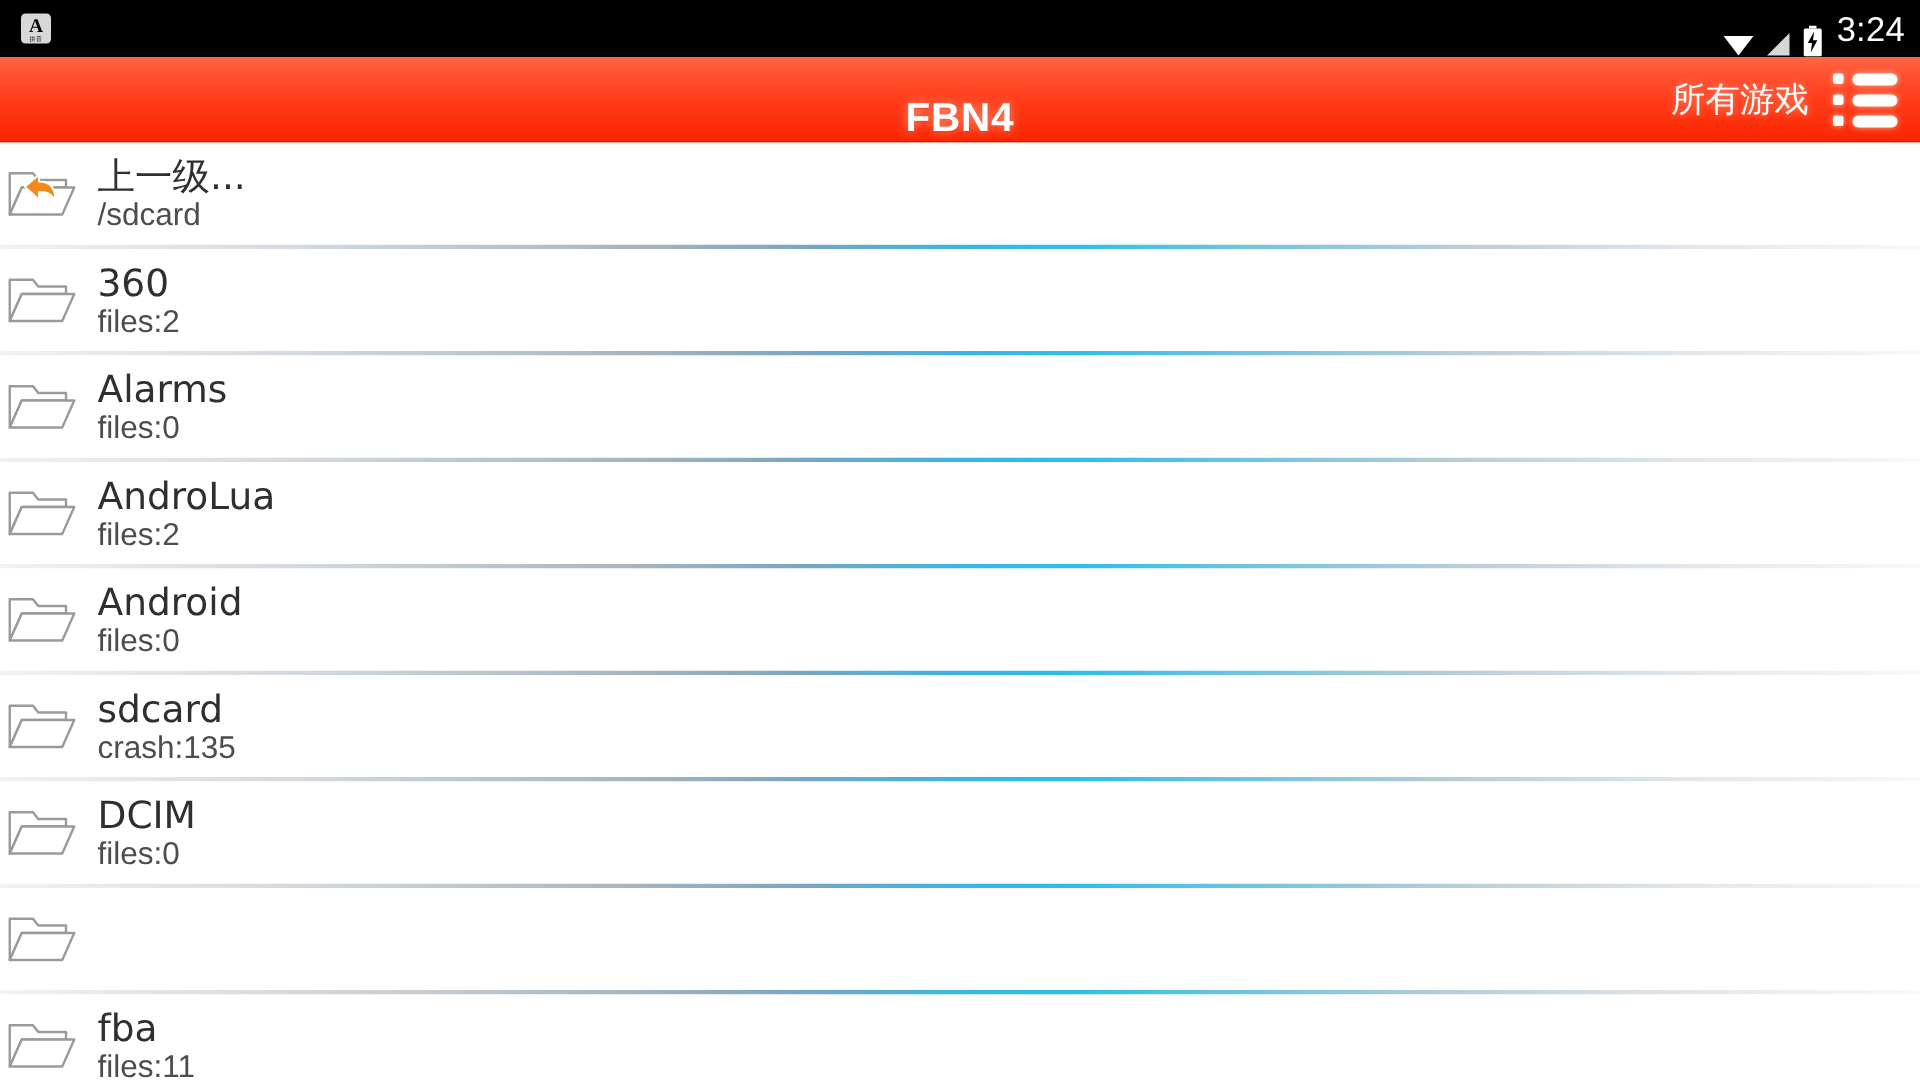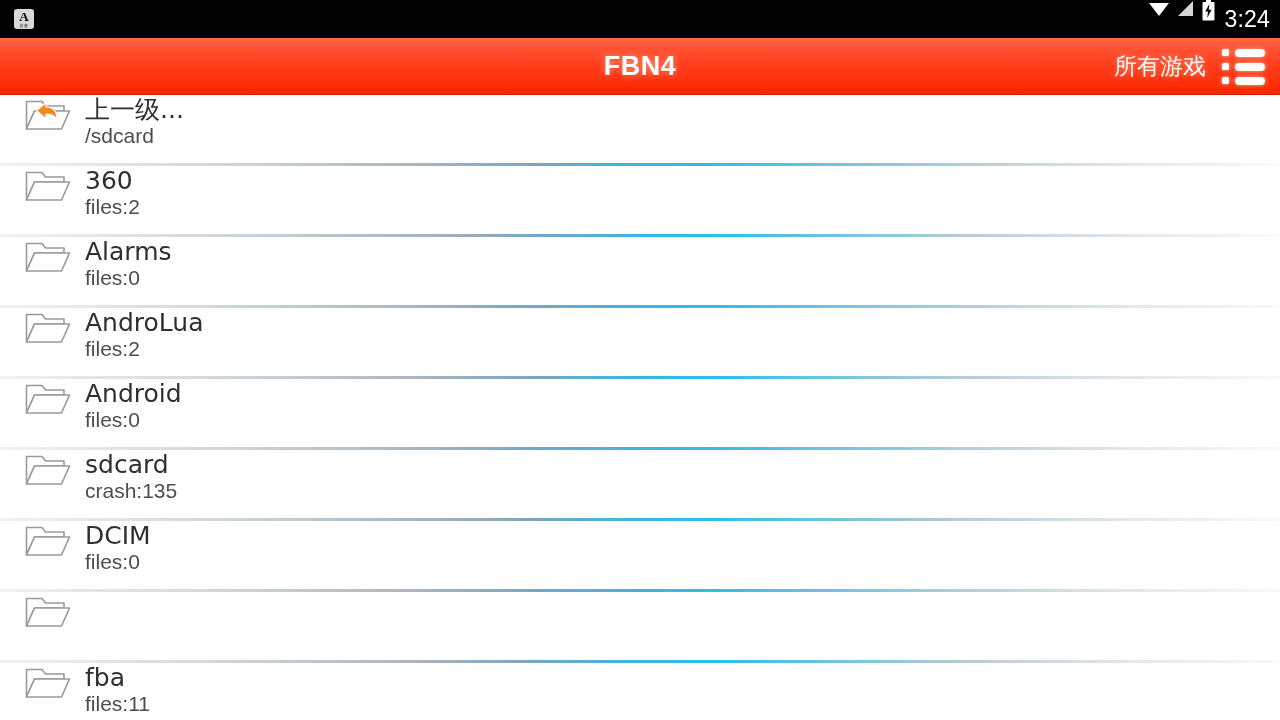--- a/index.html
+++ b/index.html
@@ -27,39 +27,39 @@
     color:#000;
     font-size:13px; font-weight:bold;
     line-height:13px;
     display:flex; flex-direction:column;
     align-items:center; justify-content:center;
     font-family:"Liberation Serif", serif;
   }
   .ime-icon .ime-sub { font-size:4px; line-height:5px; letter-spacing:.3px; font-weight:normal;}
   .sb-right {
     position:absolute; right:10px; top:0; height:38px;
-    display:flex; align-items:flex-start; gap:7px;
+    display:flex; align-items:flex-end; gap:7px;
   }
   .wifi-ic { width:22px; height:17px; position:relative; }
   .wifi-ic svg { display:block; }
   .signal-ic { width:18px; height:17px; }
   .batt-ic { width:13px; height:21px; position:relative; }
   .clock {
     color:#ffffff; font-size:23px;
     font-family:"Liberation Sans", sans-serif;
     letter-spacing:.2px; margin-left:2px;
     line-height:38px;
   }
 
   
   .actionbar {
     position:relative;
     height:57px; width:1280px;
     background:linear-gradient(to bottom,#ff6644 0%,#ff5030 22%,#ff3a18 55%,#fa2600 100%);
-    display:flex; align-items:center; justify-content:center;
+    display:flex; align-items:flex-end; justify-content:center;
     border-bottom:1px solid #d11d00;
   }
   .ab-title {
     color:#ffffff;
     font-size:27px; font-weight:bold;
     letter-spacing:.5px;
     text-shadow:0 0 7px rgba(255,170,140,.85), 0 1px 1px rgba(150,20,0,.35);
   }
   .ab-right {
     position:absolute; right:0; top:0; height:57px;
@@ -88,22 +88,22 @@
   
   .list {
     width:1280px;
     height:625px;
     overflow:hidden;
     background:#ffffff;
   }
   .row {
     position:relative;
     height:68px;
-    display:flex; align-items:flex-start;
-    padding-left:24px;
+    display:flex; align-items:center;
+    padding-left:4px;
     background:#ffffff;
   }
   .row-icon {
     width:48px; height:40px;
     flex:0 0 48px;
     position:relative;
     margin-right:8px;
   }
   .row-icon svg { display:block; }
   .row-text {

